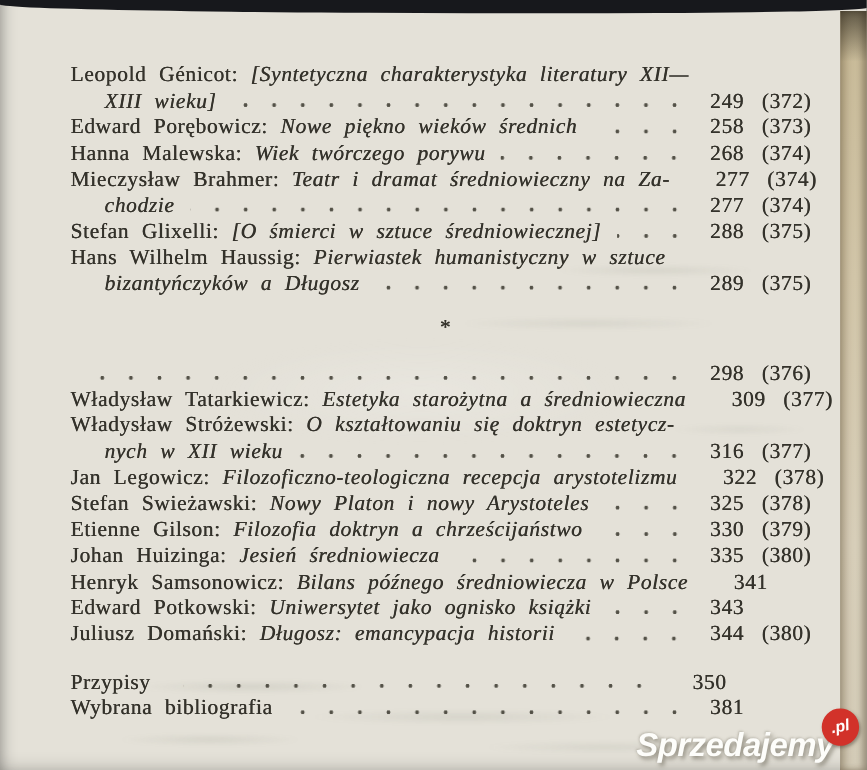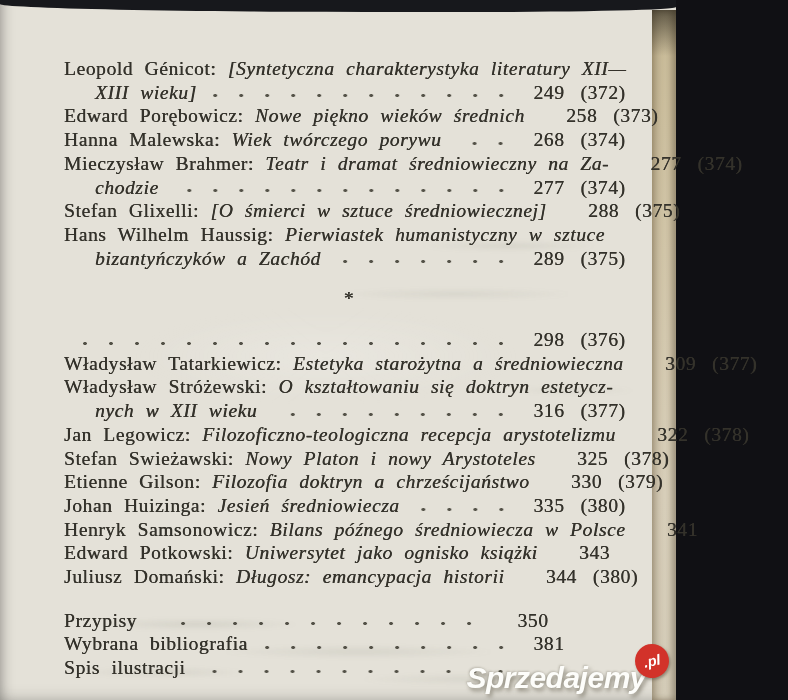--- a/index.html
+++ b/index.html
@@ -2,21 +2,21 @@
 <html style="--paper: #e4e1d8; --ink: #34322b; --topbar: #17181c; --wm_red: #d2322a;"><head>
 <meta charset="utf-8">
 <style>
   html,body{margin:0;padding:0;}
   body{
     width:788px;height:700px;overflow:hidden;
     font-family:"Liberation Serif", serif;
     background:#101014;
   }
   .photo{
-    position:relative;width:676px;height:700px;
+    position:relative;width:788px;height:700px;
     background:var(--paper,#e4e1d8);
     box-shadow:inset 10px 0 14px -9px rgba(0,0,0,.35), inset 0 -10px 16px -10px rgba(0,0,0,.22);
   }
   
   .top-bar{
     position:absolute;left:0;top:0;width:100%;height:12px;
     background:var(--topbar,#17181c);
     border-bottom-left-radius:60% 8px;border-bottom-right-radius:30% 5px;
   }
   
@@ -132,21 +132,21 @@
           <span class="txt"><span class="author">Stefan Glixelli:</span><span class="title"> [O śmierci w sztuce średniowiecznej]</span></span>
           <span class="leader dotted"></span>
           <span class="pg">288</span>
           <span class="ref">(375)</span>
         </div>
         <div class="row">
           <span class="txt"><span class="author">Hans Wilhelm Haussig:</span><span class="title"> Pierwiastek humanistyczny w sztuce</span></span>
           <span class="leader"></span>
         </div>
         <div class="row indent">
-          <span class="txt"><span class="title">bizantyńczyków a Zachód</span></span>
+          <span class="txt"><span class="title">bizantyńczyków a Długosz</span></span>
           <span class="leader dotted"></span>
           <span class="pg">289</span>
           <span class="ref">(375)</span>
         </div>
         <div class="sep">*</div>
         <div class="row">
           <span class="leader dotted"></span>
           <span class="pg">298</span>
           <span class="ref">(376)</span>
         </div>
@@ -214,21 +214,20 @@
           <span class="pg">350</span>
           <span class="ref"></span>
         </div>
         <div class="row">
           <span class="txt"><span class="author">Wybrana bibliografia</span></span>
           <span class="leader dotted"></span>
           <span class="pg">381</span>
           <span class="ref"></span>
         </div>
         <div class="row">
-          <span class="txt"><span class="author">Spis ilustracji</span></span>
           <span class="leader dotted"></span>
           <span class="pg"></span>
           <span class="ref"></span>
         </div>
       </div>
   </div>
 
   <div class="watermark">
     <span>Sprzedajemy</span>
     <span class="wm-badge">

